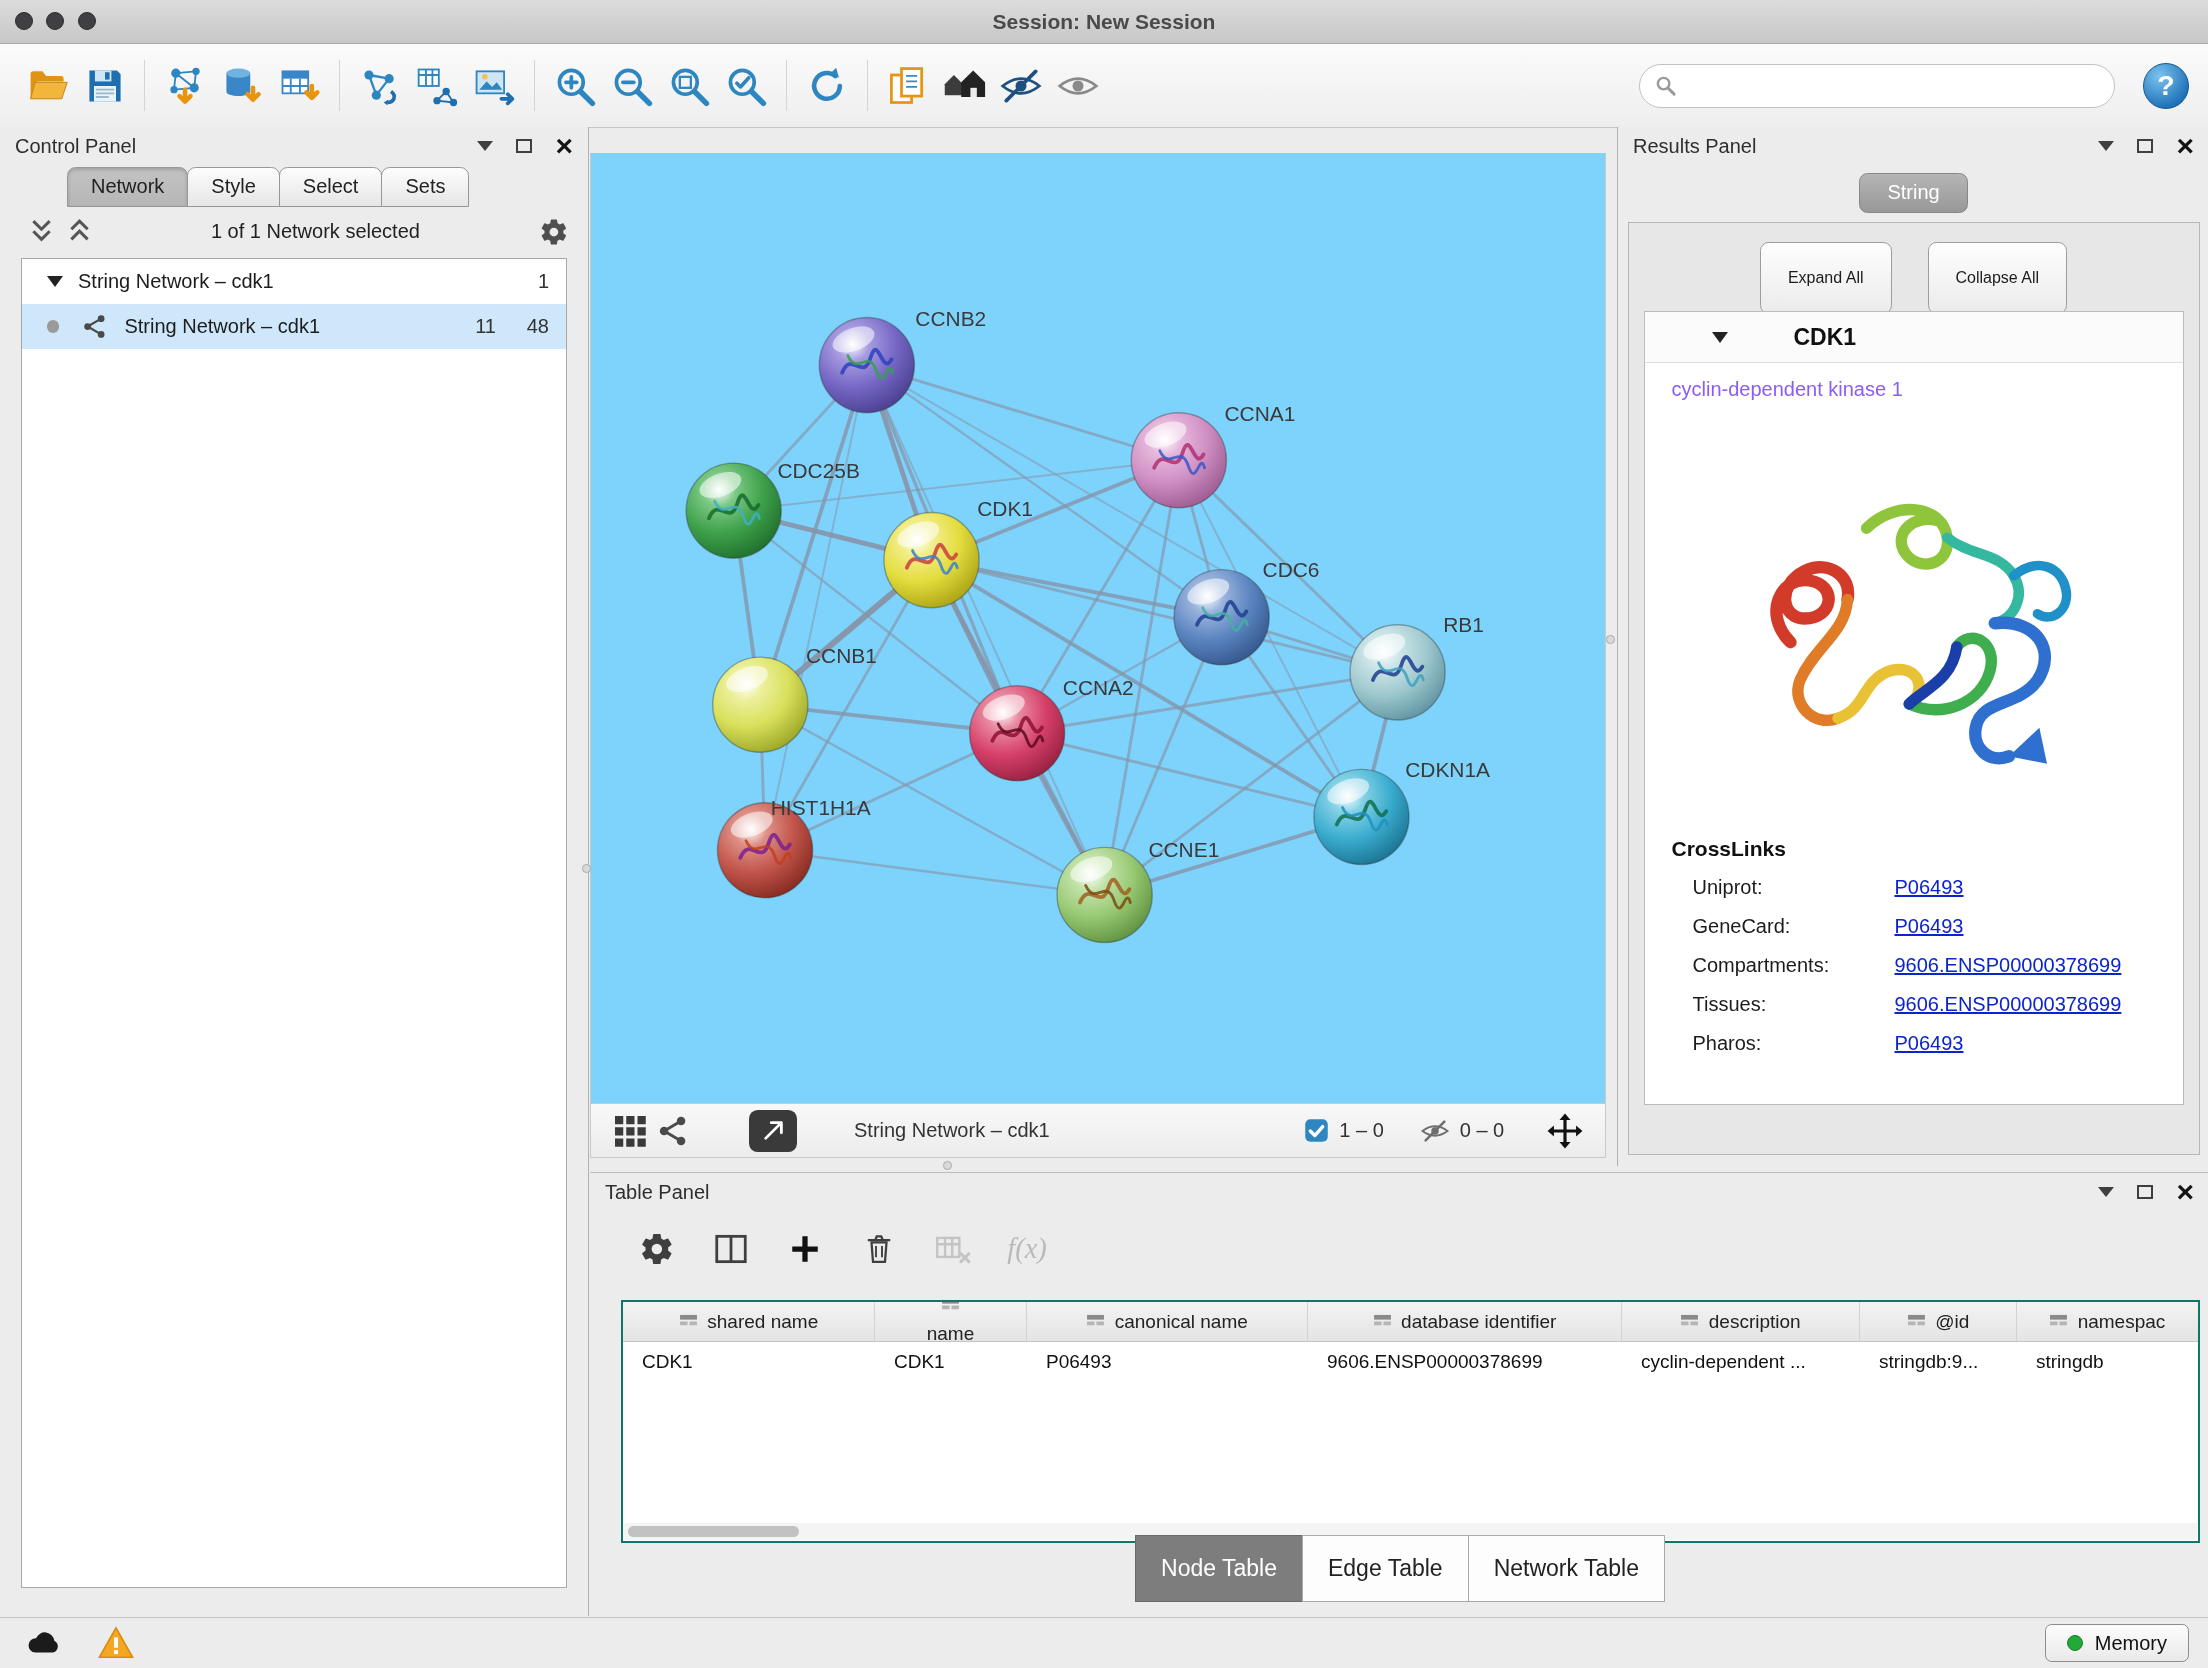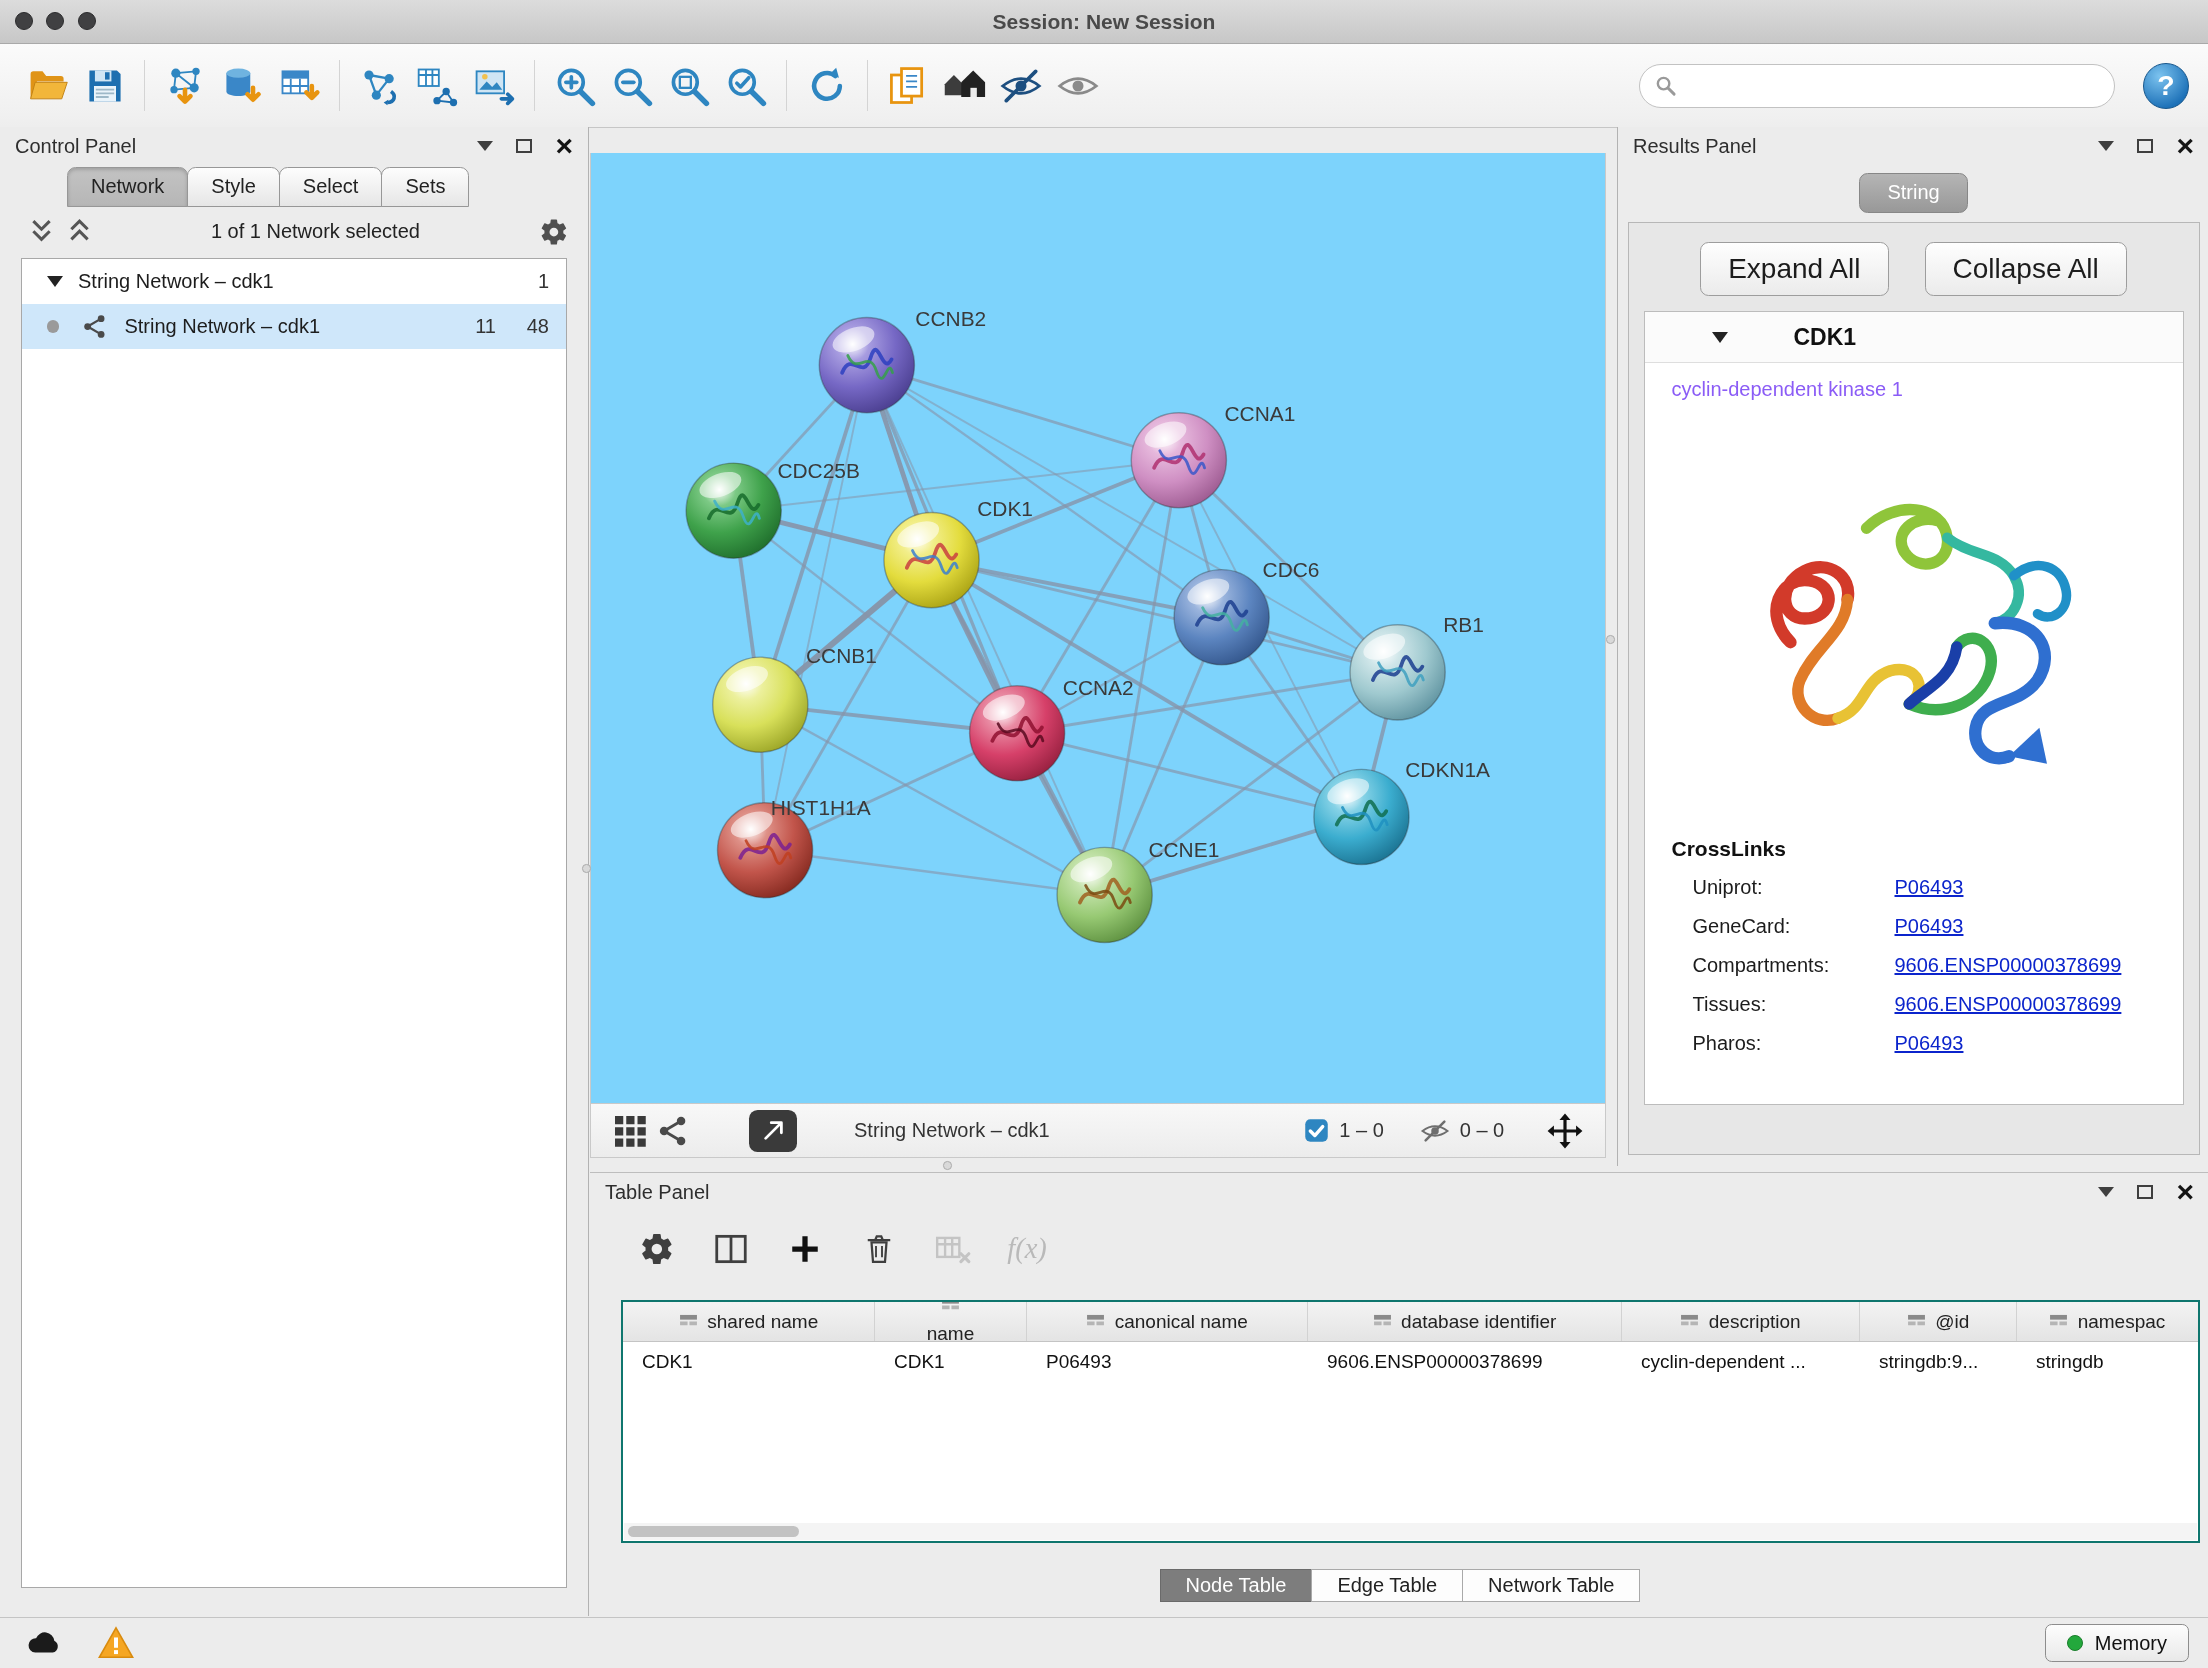--- a/index.html
+++ b/index.html
@@ -56,21 +56,21 @@
   .nt-title{font-size:20px;color:#333;margin-left:57px;}
   .nt-counts{margin-left:auto;display:flex;align-items:center;gap:11.4px;font-size:20px;color:#333;}
   .nt-counts .grp{display:flex;align-items:center;gap:9.5px;margin-left:25px;}
   .nt-cross{margin-left:42px;margin-right:3.8px;cursor:pointer;}
 
   
   .results-panel{position:absolute;left:1617px;top:127px;width:592px;height:1039px;border-left:1px solid #b2b2b2;background:#ececec;}
   .string-tab{margin:7.6px auto 0;display:block;background:linear-gradient(#b5b5b5,#989898);color:#fff;font-size:20px;padding:7.6px 27px;border-radius:8.6px;border:1px solid #878787;cursor:pointer;}
   .results-box{position:absolute;left:9.5px;right:9.5px;top:95px;bottom:11.4px;border:1px solid #b7b7b7;background:#e7e7e7;}
   .expand-row{display:flex;justify-content:center;gap:36px;padding:19px 0 17px;}
-  .btn{background:linear-gradient(#fefefe,#ebebeb);border:1px solid #9d9d9d;border-radius:8.6px;font-size:28px;padding:10px 27px;color:#1c1c1c;cursor:pointer;}
+  .btn{background:linear-gradient(#fefefe,#ebebeb);border:1px solid #9d9d9d;border-radius:8.6px;font-size:16px;padding:26px 27px;color:#1c1c1c;cursor:pointer;}
   .detail-card{position:absolute;left:15px;right:15px;top:88px;bottom:49px;background:#fff;border:1px solid #bcbcbc;overflow:hidden;}
   .card-header{display:flex;align-items:center;height:51px;border-bottom:1px solid #dedede;background:#fbfbfb;}
   .card-header .tri-down{margin-left:67px;}
   .protein-name{font-size:23px;font-weight:bold;margin-left:51px;color:#111;}
   .card-desc{font-size:20px;margin:15px 0 0 27px;color:#8b5cf6;}
   .protein-img{margin:13.3px auto 0;}
   .crosslinks-title{font-size:21px;font-weight:bold;margin:13.3px 0 15px 27px;color:#111;}
   .xl-row{display:flex;font-size:20px;margin:0 0 16px 48px;}
   .xl-label{width:202px;color:#1c1c1c;}
   .xl-value{color:#0b24cc;text-decoration:underline;cursor:pointer;}
@@ -81,21 +81,21 @@
   .tp-btn{width:42px;height:42px;display:flex;align-items:center;justify-content:center;background:transparent;border:none;cursor:pointer;}
   .tp-fx{font-family:"Liberation Serif",serif;font-style:italic;font-size:28.5px;color:#b9b9b9;}
   .data-table{position:absolute;left:31px;right:9.5px;top:127px;bottom:72px;background:#fff;border:2px solid #0f766e;}
   .thead{display:flex;height:40px;background:linear-gradient(#f3f3f3,#e4e4e4);border-bottom:1px solid #c4c4c4;}
   .th{display:flex;align-items:center;justify-content:center;gap:9.5px;font-size:19px;color:#222;border-right:1px solid #d2d2d2;overflow:hidden;white-space:nowrap;}
   .trow{display:flex;height:40px;background:#fff;}
   .td{font-size:19px;display:flex;align-items:center;padding:0 0 0 19px;overflow:hidden;white-space:nowrap;color:#111;}
   .hscroll{position:absolute;left:1px;right:1px;bottom:1px;height:17px;background:#f4f4f4;}
   .hthumb{position:absolute;left:3.8px;top:2.9px;width:171px;height:11.4px;border-radius:5.7px;background:#c2c2c2;cursor:pointer;}
   .tp-tabs{position:absolute;left:0;right:0;bottom:13.3px;display:flex;justify-content:center;}
-  .tp-tab{font-size:20px;padding:4px 25px;border:1px solid #a9a9a9;background:#fdfdfd;color:#222;margin-right:-1px;cursor:pointer;}
+  .tp-tab{font-size:23px;padding:19px 25px;border:1px solid #a9a9a9;background:#fdfdfd;color:#222;margin-right:-1px;cursor:pointer;}
   .tp-tab.active{background:#7d7d7d;color:#fff;border-color:#6a6a6a;}
 
   
   .statusbar{position:absolute;left:0;bottom:0;width:100%;height:51px;background:#ececec;border-top:1px solid #c4c4c4;display:flex;align-items:center;padding:0 19px;}
   .sb-btn{width:49px;height:42px;display:flex;align-items:center;justify-content:center;background:transparent;border:none;cursor:pointer;margin-right:23px;}
   .memory-btn{margin-left:auto;display:flex;align-items:center;gap:11.4px;border:1px solid #8d8d8d;border-radius:6.7px;background:linear-gradient(#fdfdfd,#e9e9e9);padding:6.7px 21px;font-size:20px;color:#111;cursor:pointer;}
   .green-dot{width:16px;height:16px;border-radius:50%;background:#23a83c;border:1px solid #1b7e2d;}
 
   .splitter-dot{position:absolute;width:8.6px;height:8.6px;border-radius:50%;background:#d9d9d9;border:1px solid #ababab;cursor:pointer;}
 </style>

